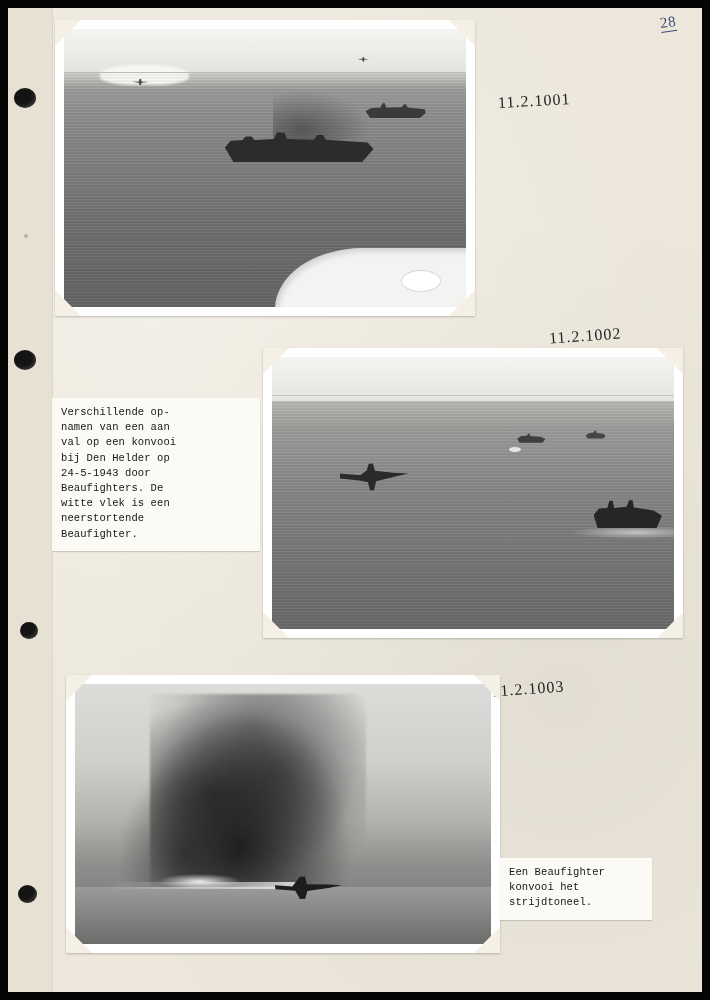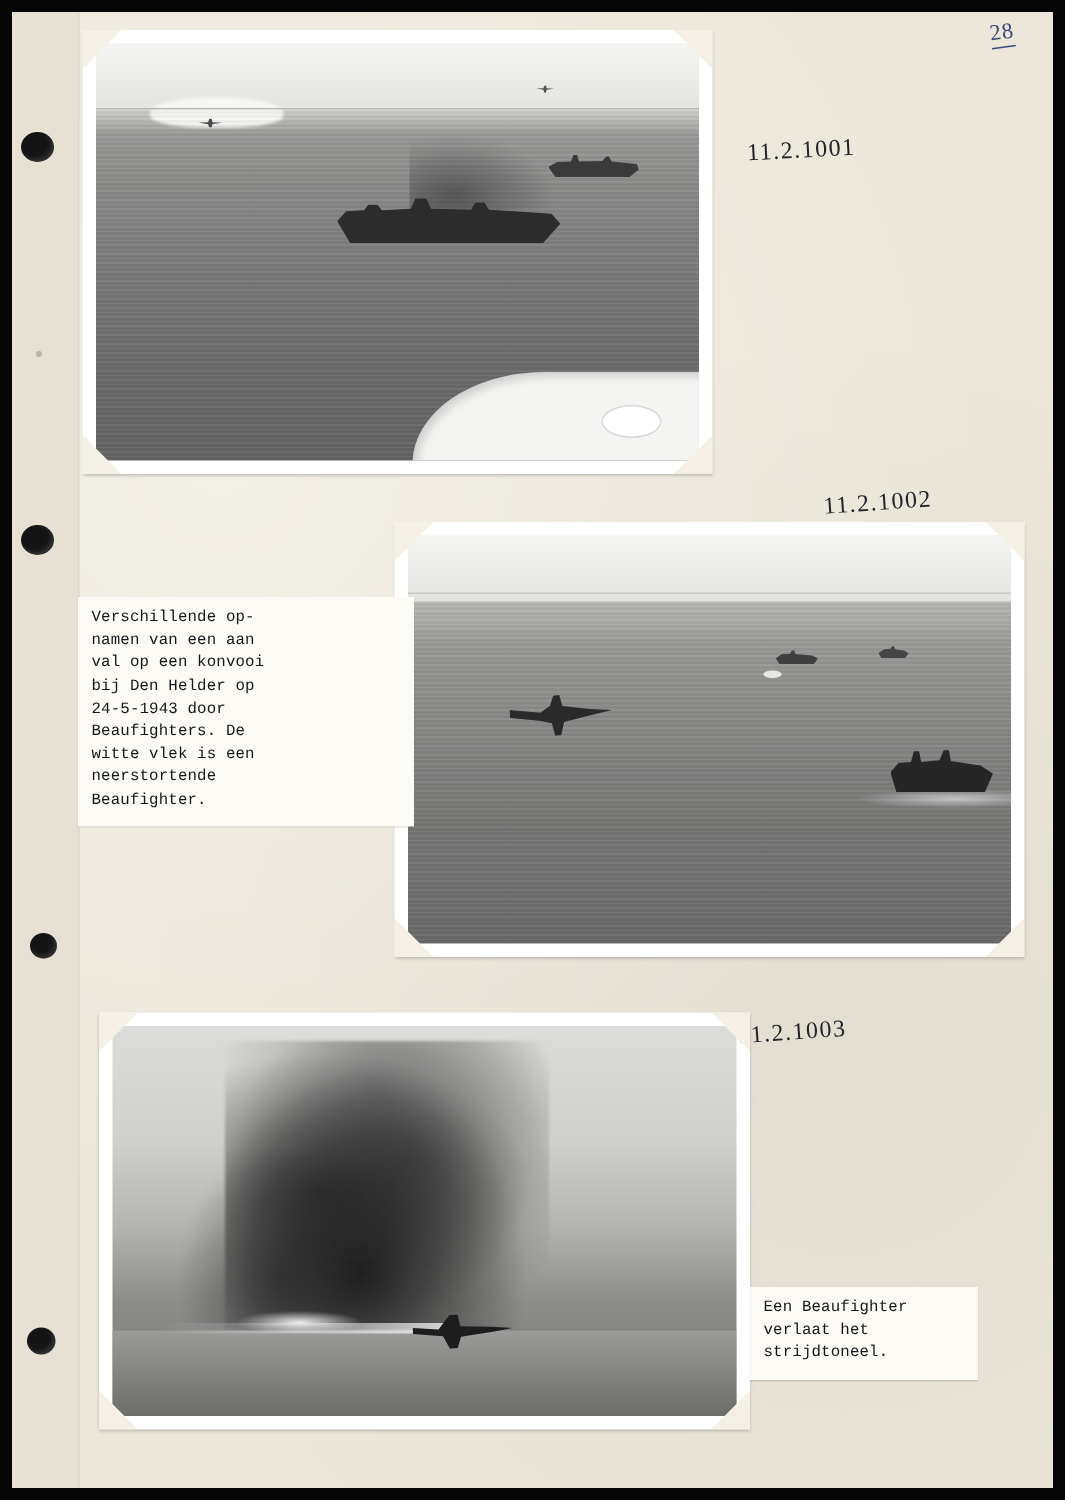--- a/index.html
+++ b/index.html
@@ -223,21 +223,21 @@
     color:#16161a;
     font-family:"Liberation Mono",monospace;
     font-size:10.5px;
     line-height:15.2px;
     letter-spacing:.1px;
     padding:7px 9px 9px 9px;
     box-sizing:border-box;
     box-shadow:0 1px 1px rgba(0,0,0,.14);
     white-space:pre-line;
   }
-  #caption-main{left:52px;top:398px;width:224px;}
+  #caption-main{left:52px;top:398px;width:208px;}
   #caption-bottom{left:500px;top:858px;width:152px;}
 
   
   .hand{
     position:absolute;
     font-family:"Liberation Serif",serif;
     color:#23242a;
     font-size:16px;
     letter-spacing:1px;
     transform:rotate(-3deg);
@@ -327,15 +327,15 @@
   <div class="caption" id="caption-main">Verschillende op-
 namen van een aan
 val op een konvooi
 bij Den Helder op
 24-5-1943 door
 Beaufighters. De
 witte vlek is een
 neerstortende
 Beaufighter.</div>
   <div class="caption" id="caption-bottom">Een Beaufighter
-verlaat het
+konvooi het
 strijdtoneel.</div>
 </div>
 
 </body></html>

